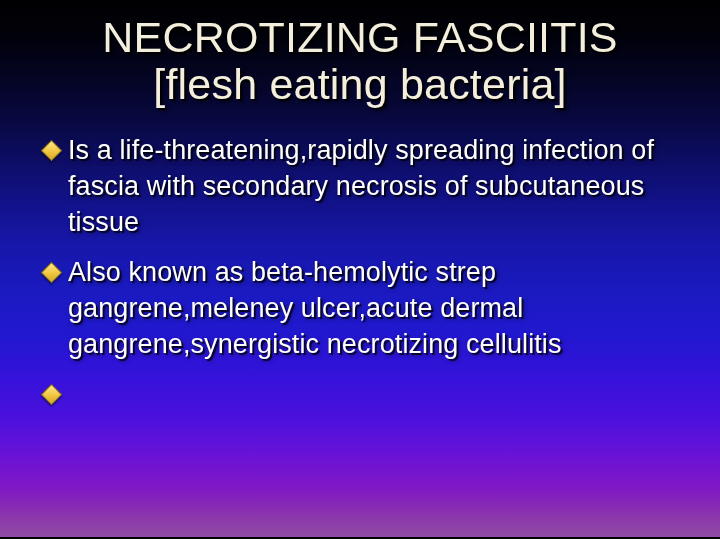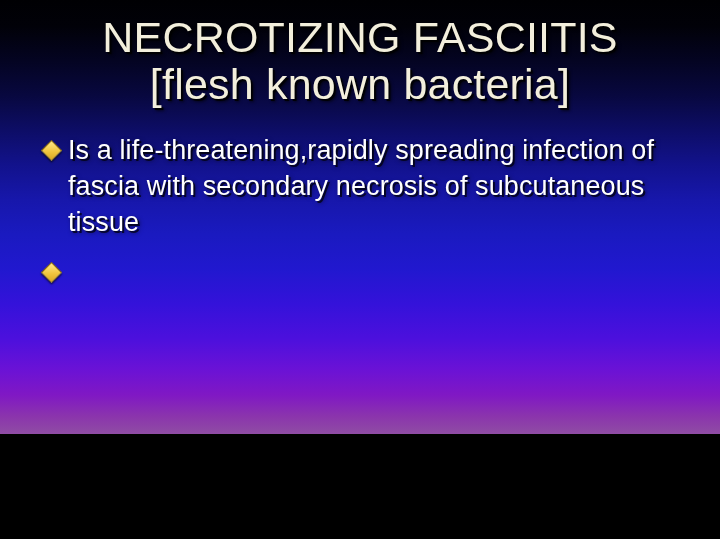--- a/index.html
+++ b/index.html
@@ -3,21 +3,21 @@
 <meta charset="utf-8">
 <style>
   html, body {
     margin: 0;
     padding: 0;
     background: #000;
   }
   #slide {
     position: relative;
     width: 720px;
-    height: 434px;
+    height: 537px;
     overflow: hidden;
     font-family: "Liberation Sans", sans-serif;
     background: linear-gradient(to bottom,
         #000003 0%,
         #010108 6%,
         #040422 14%,
         #08083f 22%,
         #0d0d66 30%,
         #12128c 38%,
         #1717ab 46%,
@@ -87,29 +87,33 @@
     white-space: pre-wrap;
   }
 </style>
 </head>
 <body>
 
 <div id="slide">
 
   <div id="title-block">
     <div class="title-line">NECROTIZING FASCIITIS</div>
-    <div class="title-line">[flesh known bacteria]</div>
+    <div class="title-line">[flesh eating bacteria]</div>
   </div>
 
   <div id="body-block">
 
     <div class="bullet-item">
       <span class="bullet-marker"></span>
       <span class="bullet-text">Is a life-threatening,rapidly spreading infection of  fascia with secondary necrosis of subcutaneous tissue</span>
     </div>
 
+    <div class="bullet-item">
+      <span class="bullet-marker"></span>
+      <span class="bullet-text">Also known as beta-hemolytic strep gangrene,meleney ulcer,acute dermal gangrene,synergistic necrotizing cellulitis</span>
+    </div>
 
     <div class="bullet-item">
       <span class="bullet-marker"></span>
     </div>
 
   </div>
 </div>
 
 </body></html>

